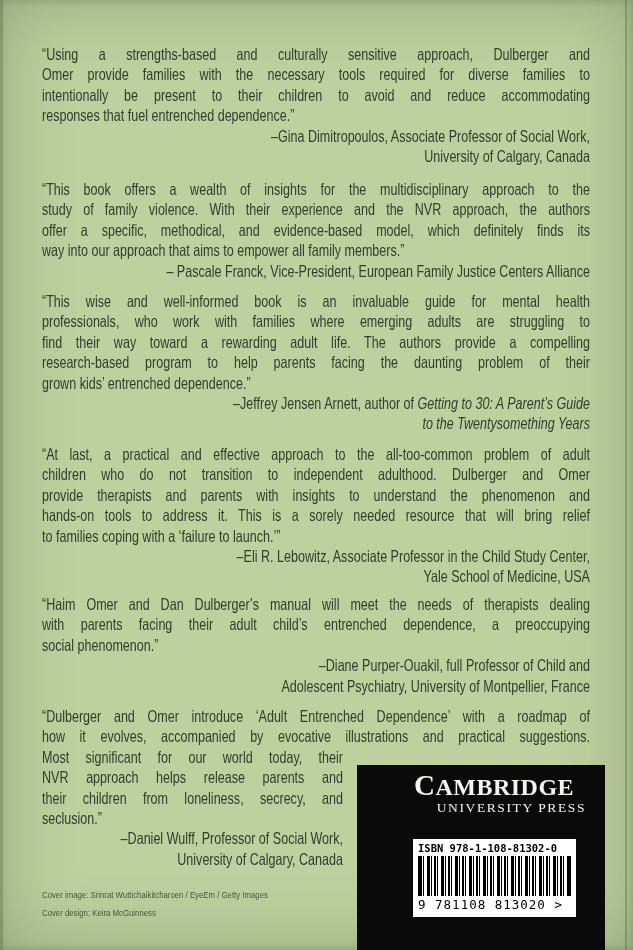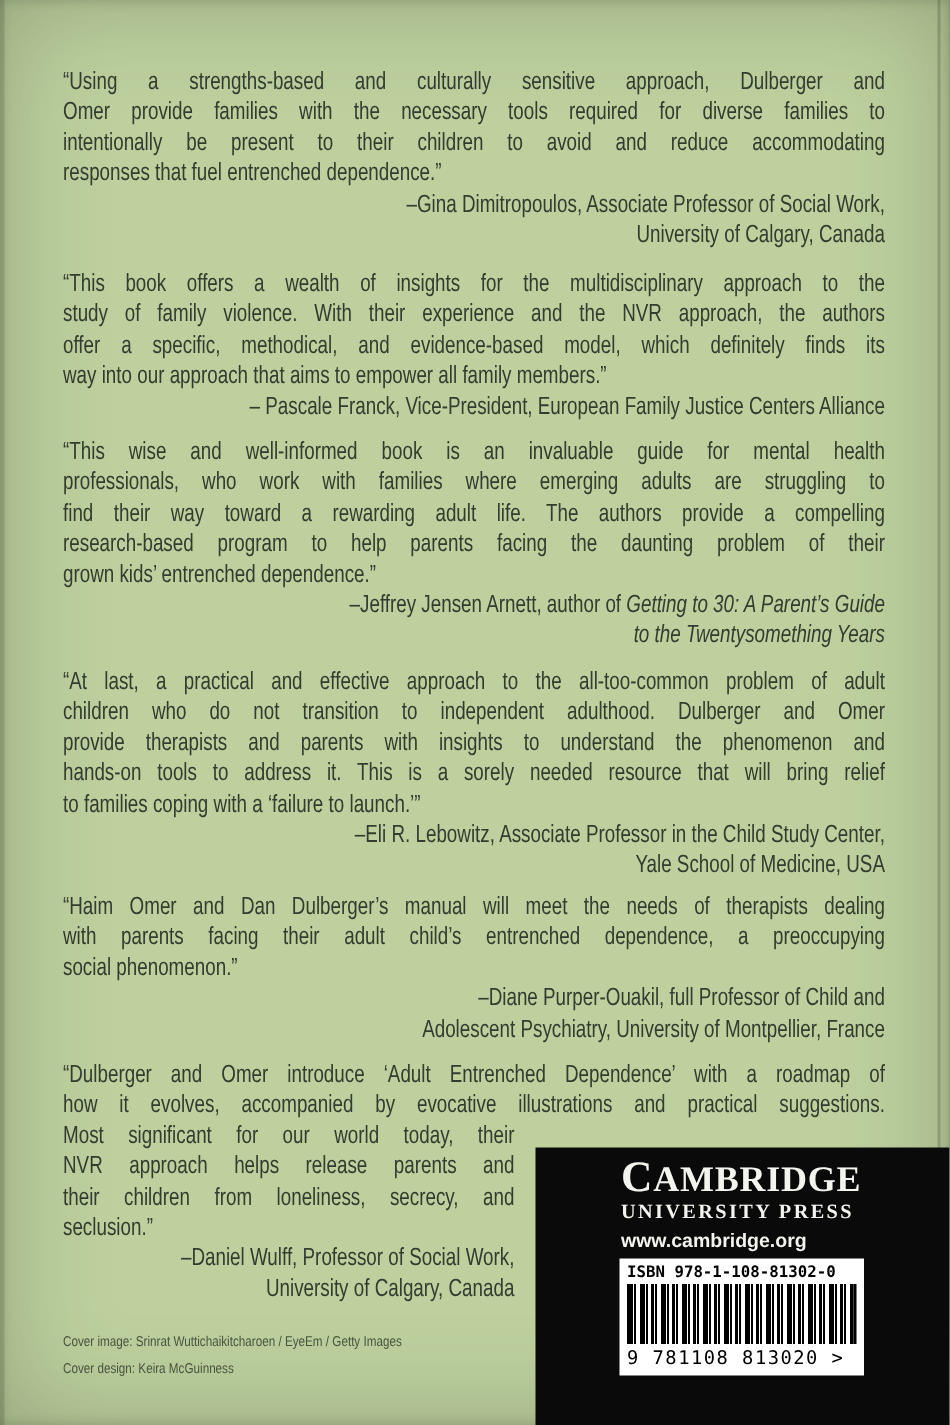--- a/index.html
+++ b/index.html
@@ -29,25 +29,25 @@
   .q1{top:44px}.q2{top:179px}.q3{top:291px}.q4{top:444px}.q5{top:594px}.q6{top:706px}
   .qline{text-align:justify;text-align-last:justify;white-space:normal;}
   .qline.qlast{text-align:left;text-align-last:auto;}
   .qnarrow{width:396px;}
   .qattr{text-align:right;}
   .q6 .qattr{width:396px;}
   .aline{text-align:right;}
   .it{font-style:italic;}
 
   
-  .press-box{position:absolute;left:357px;top:765px;width:276px;height:185px;background:var(--panel);}
+  .press-box{position:absolute;left:357px;top:765px;width:248px;height:185px;background:var(--panel);}
   .press-content{position:absolute;left:57px;top:9px;width:172px;color:#f4f4ef;}
   .press-name{font-family:"Liberation Serif",serif;font-weight:bold;font-size:24px;line-height:22px;letter-spacing:.5px;}
   .press-name::first-letter{font-size:29px;}
-  .press-sub{font-family:"Liberation Serif",serif;font-weight:bold;font-size:13.5px;letter-spacing:1.6px;margin-top:2px;line-height:15px;}
+  .press-sub{font-family:"Liberation Serif",serif;font-weight:normal;font-size:13.5px;letter-spacing:1.6px;margin-top:2px;line-height:15px;text-align:right;}
   .press-url{font-family:"Liberation Sans",sans-serif;font-weight:bold;font-size:13px;margin-top:4px;line-height:15px;}
   .isbn-box{position:absolute;left:56px;top:74px;width:163px;height:78px;background:#fff;color:#000;padding:3px 5px 2px;}
   .isbn-text{font-family:"DejaVu Sans Mono",monospace;font-size:10.5px;letter-spacing:0;white-space:nowrap;line-height:13px;font-weight:bold;}
   .bars{height:40px;margin-top:1px;
     background:repeating-linear-gradient(90deg,
       #000 0 2px,#fff 2px 3px,#000 3px 4px,#fff 4px 7px,
       #000 7px 10px,#fff 10px 11px,#000 11px 12px,#fff 12px 14px);
     border-left:2px solid #000;border-right:2px solid #000;}
   .barcode-digits{font-family:"DejaVu Sans Mono",monospace;font-size:12.5px;letter-spacing:1px;white-space:nowrap;line-height:15px;margin-top:1px;}
 
@@ -140,21 +140,20 @@
     <div class="qattr">
         <div class="aline"><span>–Daniel Wulff, Professor of Social Work,</span></div>
         <div class="aline"><span>University of Calgary, Canada</span></div>
       </div>
   </section>
 
   <aside class="press-box">
     <div class="press-content">
       <div class="press-name">CAMBRIDGE</div>
       <div class="press-sub">UNIVERSITY PRESS</div>
-      <div class="press-url">www.cambridge.org</div>
     </div>
     <div class="isbn-box">
       <div class="isbn-text">ISBN 978-1-108-81302-0</div>
       <div class="bars"></div>
       <div class="barcode-digits">9 781108 813020 &gt;</div>
     </div>
   </aside>
 
   <footer class="credits">
     <div>Cover image: Srinrat Wuttichaikitcharoen / EyeEm / Getty Images</div>

